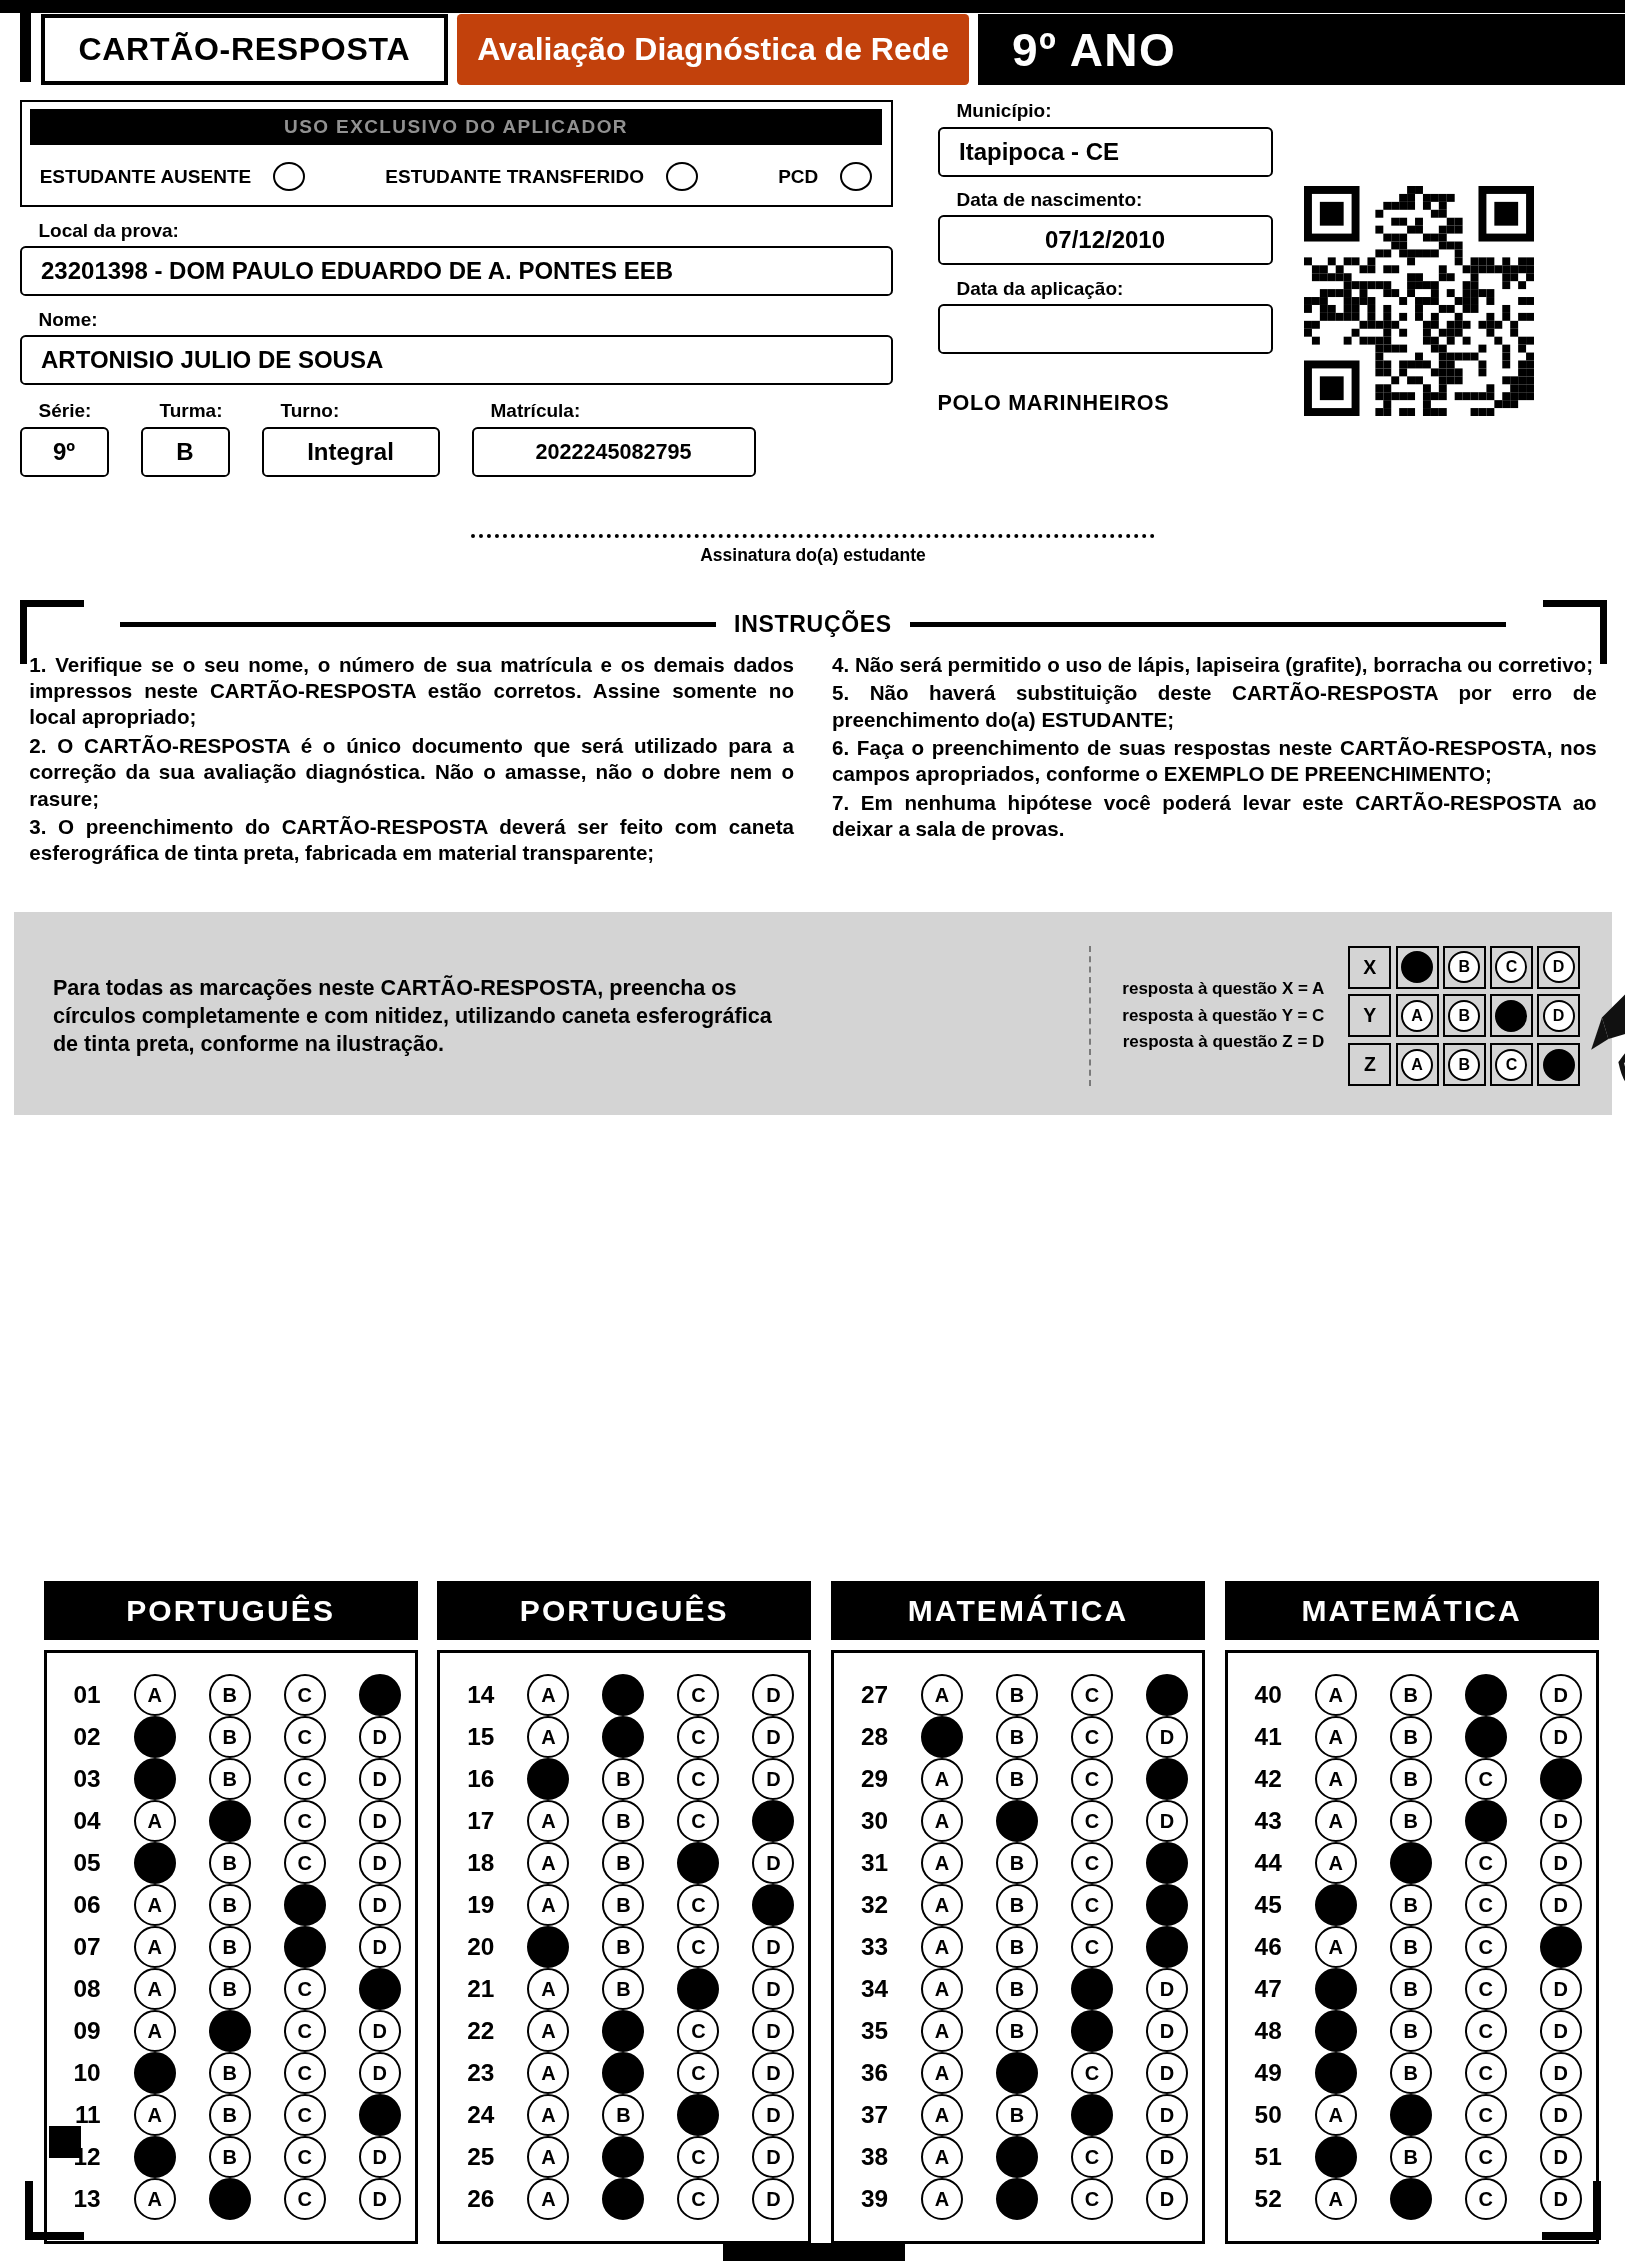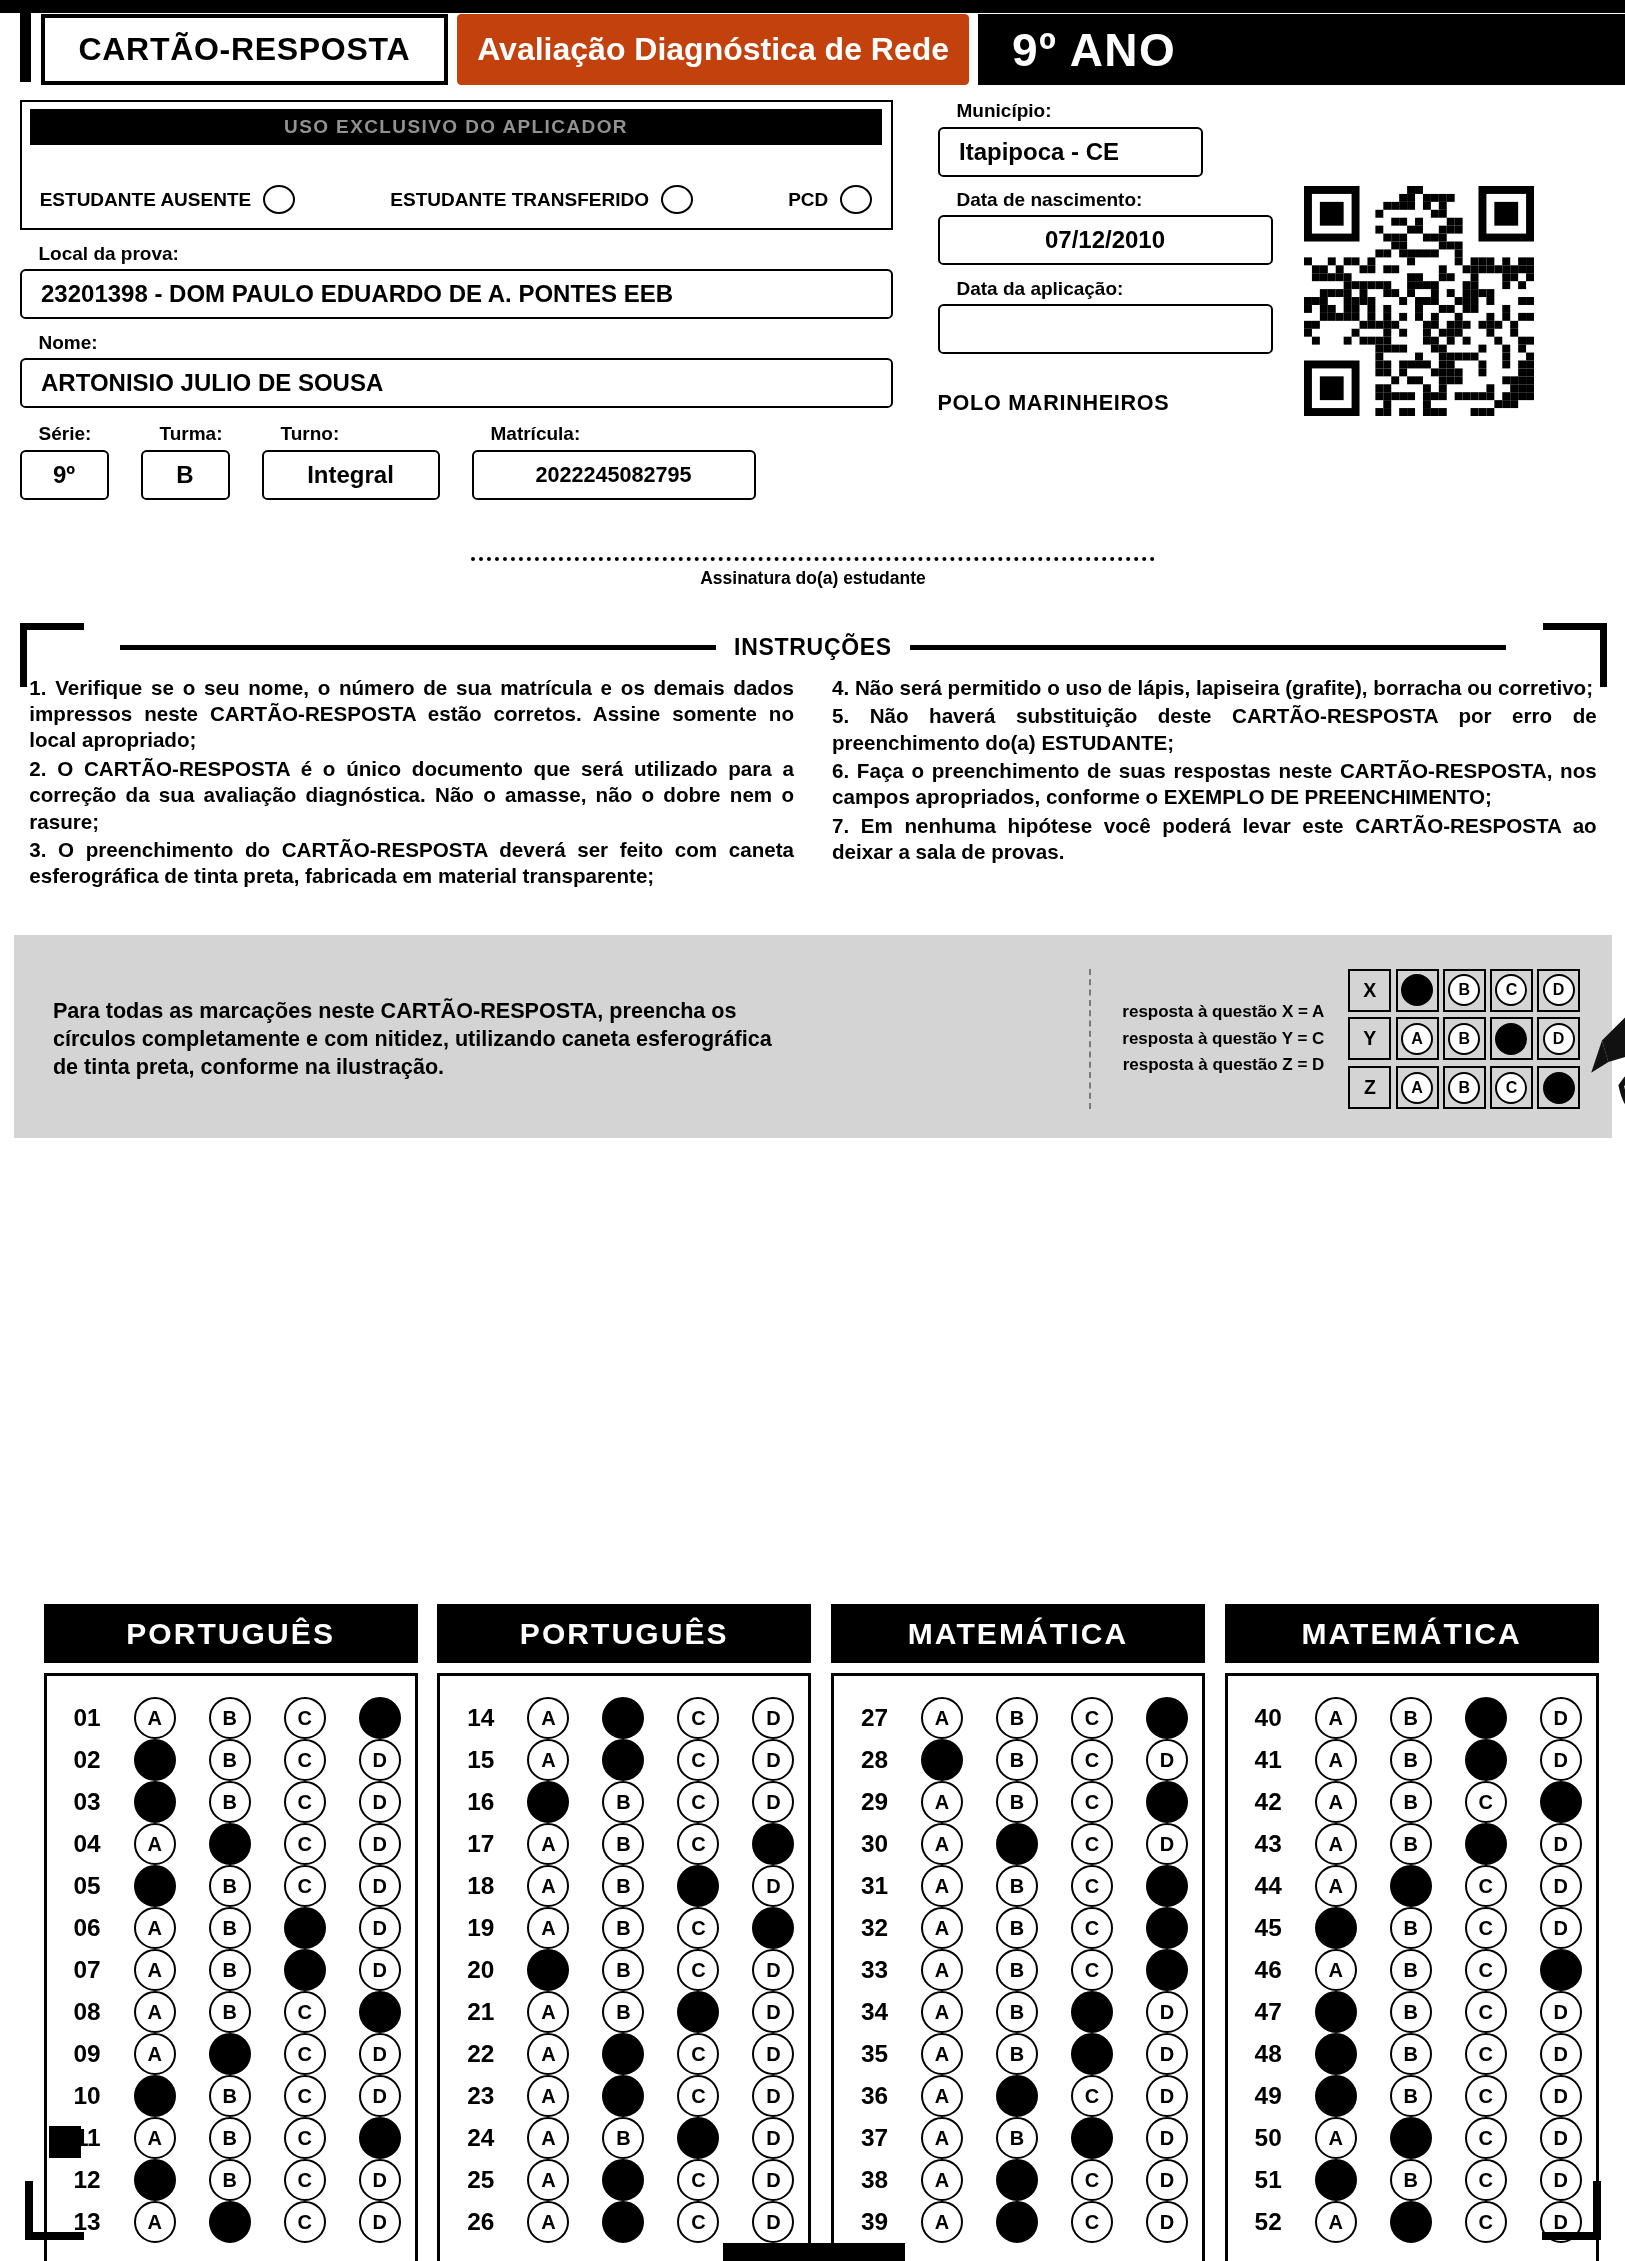--- a/index.html
+++ b/index.html
@@ -21,36 +21,36 @@
   .h-grade { background: #000; color: #fff; display: flex; align-items: center; padding-left: 34px; font-size: 46px; font-weight: 700; flex: 1; margin-right: -19.5px; letter-spacing: 1.4px; }
 
   
   .info-area { display: flex; gap: 45px; margin-top: 15.4px; }
   .info-left { flex: 0 0 873px; }
   .info-right { flex: 1; }
 
   .aplicador-wrap { border: 2.8px solid #000; padding: 7px 8.4px 7px; }
   .aplicador-bar { background: #000; color: #919191; text-align: center; font-size: 19px; font-weight: 700; padding: 7px 0; letter-spacing: 1.4px; }
   .apl-row { display: flex; justify-content: space-between; align-items: center; padding: 17px 9.8px 7px; }
-  .apl-opt { display: flex; align-items: center; gap: 12px; font-size: 19px; font-weight: 700; margin-top: 23px; }
+  .apl-opt { display: flex; align-items: center; gap: 22px; font-size: 19px; font-weight: 700; }
   .oval { width: 32px; height: 29px; border: 2.8px solid #000; border-radius: 50%; background: #fff; }
 
   .field-label { font-size: 19px; font-weight: 700; margin: 12.6px 0 4.2px; padding-left: 19px; }
   .field-box { border: 2.8px solid #000; border-radius: 5.6px; min-height: 50px; display: flex; align-items: center; font-size: 24px; font-weight: 700; padding: 0 19.5px; background: #fff; }
   .field-box.center { justify-content: center; padding: 0 7px; }
 
   .sf-row { display: flex; gap: 32px; margin-top: 2.8px; }
   .w-serie  { width: 89px; }
   .w-turma  { width: 89px; }
   .w-turno  { width: 178px; }
   .w-matric { width: 284px; font-size: 21.6px; }
 
   .ir-row { display: flex; gap: 31px; }
   .ir-fields { width: 335px; }
-  .municipio { width: 265px; }
+  .municipio { width: 335px; }
   .qr-box { width: 230px; height: 230px; margin-top: 9.8px; }
   .qr-box svg { width: 100%; height: 100%; display: block; }
   .polo { font-size: 21.6px; font-weight: 700; margin-top: 36px; letter-spacing: 0.7px; }
 
   
   .signature { margin-top: 57px; text-align: center; }
   .sig-line { width: 684px; margin: 0 auto; border-top: 4.2px dotted #000; }
   .sig-label { font-size: 17.5px; font-weight: 700; margin-top: 7px; }
 
   

